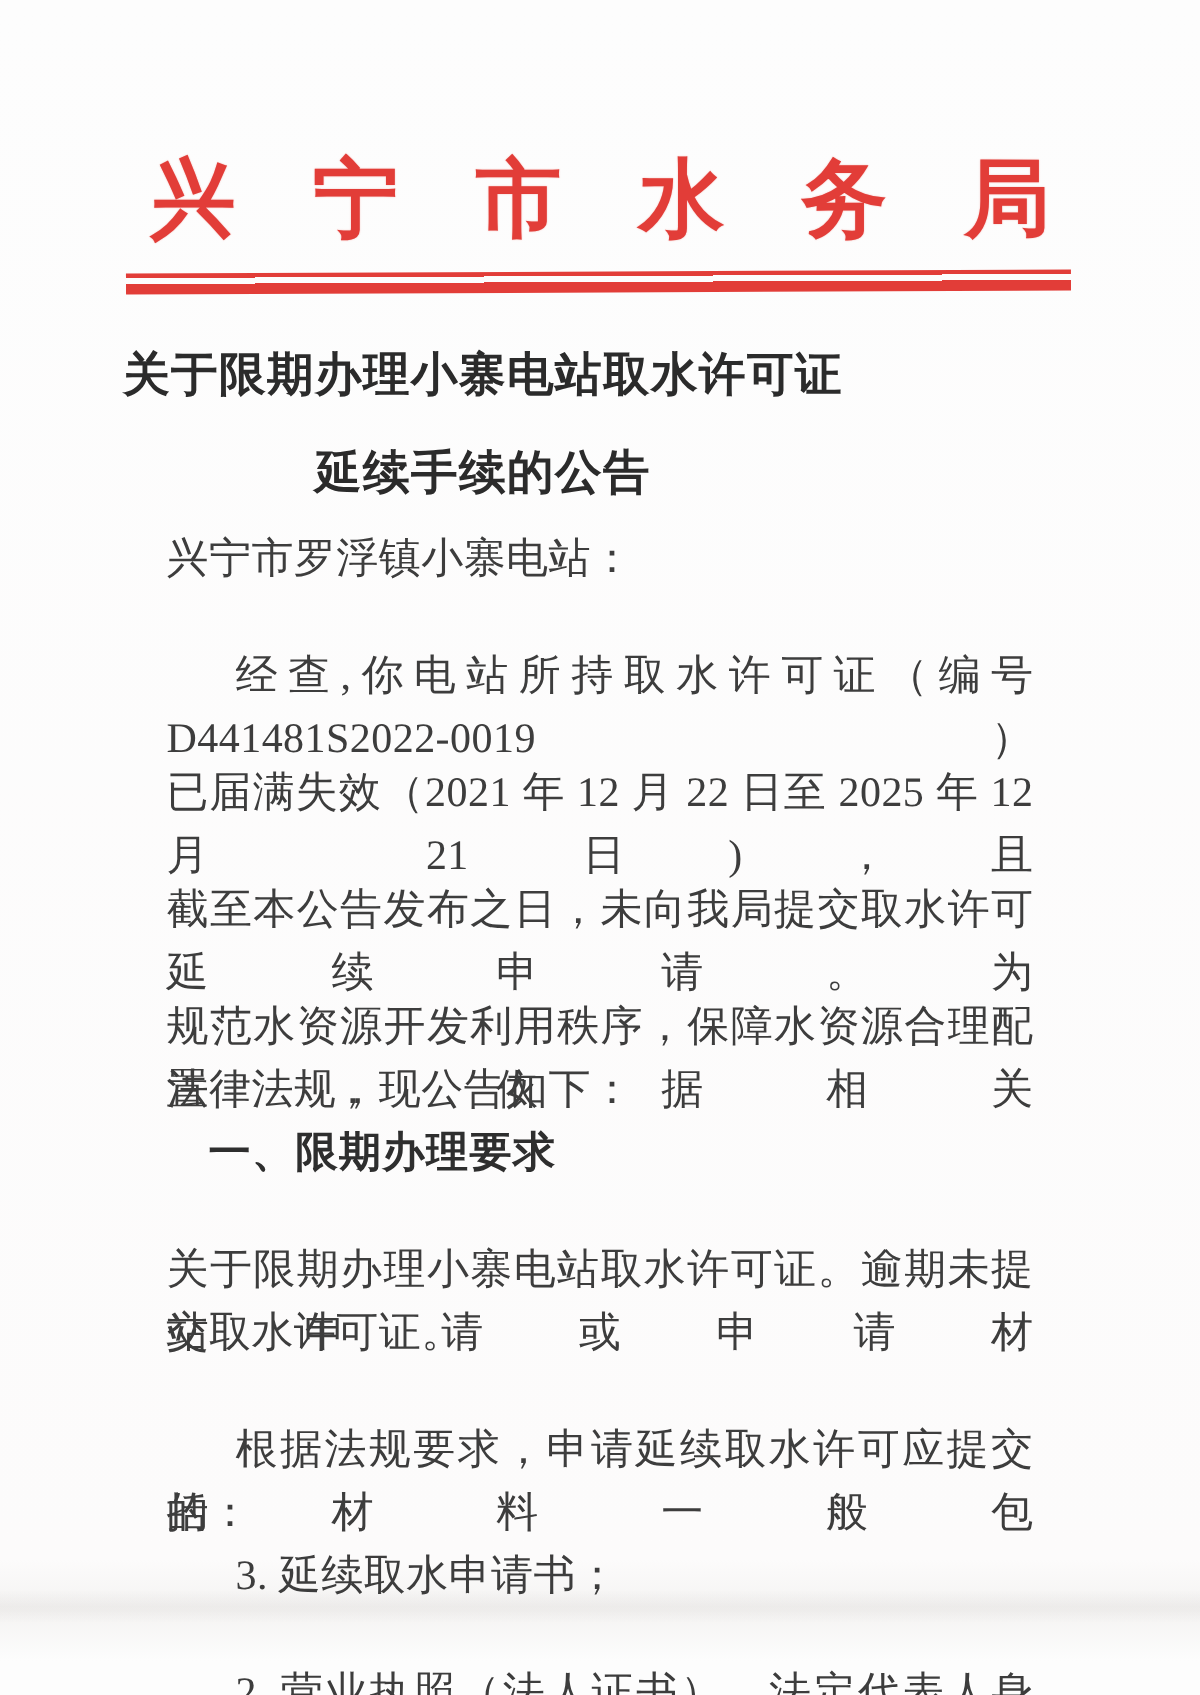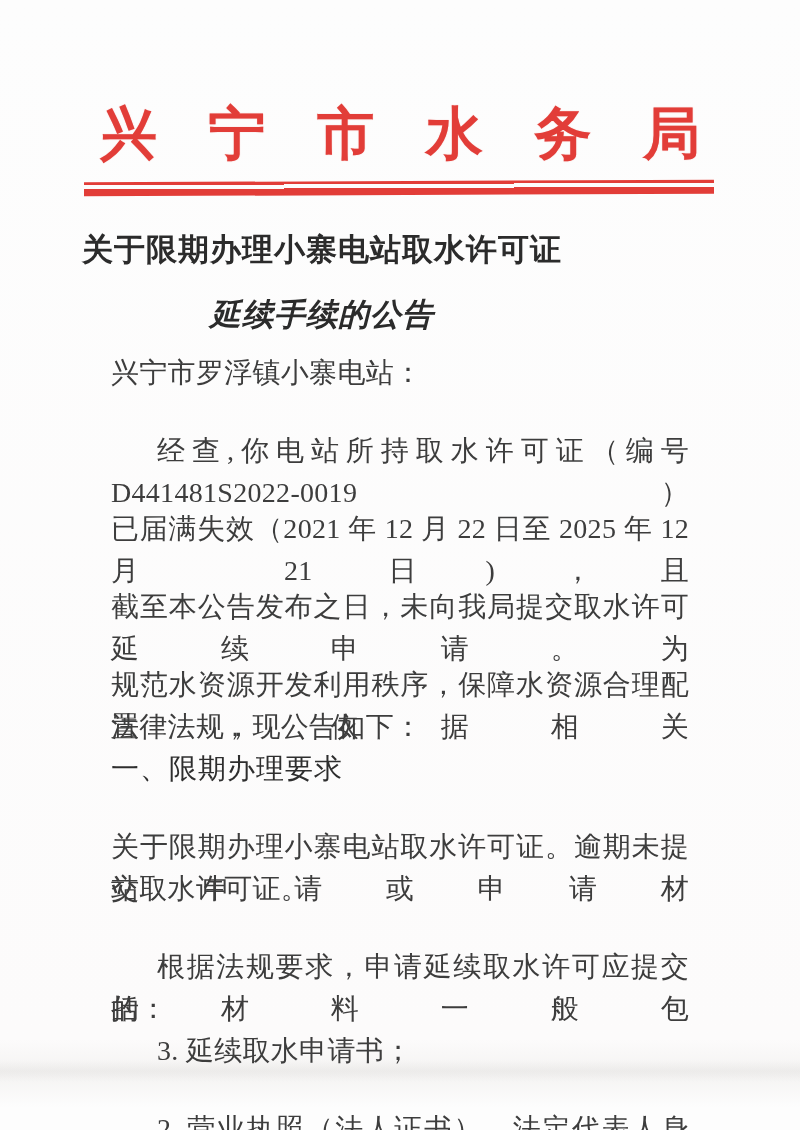--- a/index.html
+++ b/index.html
@@ -29,30 +29,30 @@
       rgba(0,0,0,0) 3px,rgba(0,0,0,0) 7px,
       #e23d38 7px,#e23d38 14px);
     transform:rotate(-0.25deg);
   }
   
   .doc-title{
     position:absolute;left:0;width:644px;text-align:center;
     color:#2b2b2b;font-size:31px;font-weight:bold;letter-spacing:1px;
   }
   .doc-title.l1{top:229px;}
-  .doc-title.l2{top:294px;font-style:italic;}
+  .doc-title.l2{top:294px;}
   
   .body-block{
     position:absolute;top:352px;left:111px;width:578px;
     color:#3d3d3d;font-size:28px;letter-spacing:.3px;
   }
   .line{height:42px;line-height:42px;white-space:nowrap;}
   .jl{ text-align:justify;text-align-last:justify;white-space:normal;margin-top:36px;}
   .ind{text-indent:46px;}
-  .bold{font-weight:normal;color:#2e2e2e;letter-spacing:1px;}
+  .bold{font-weight:bold;color:#2e2e2e;letter-spacing:1px;margin-left:28px;}
   .scan-shadow{
     position:absolute;left:0;bottom:48px;width:100%;height:22px;
     background:linear-gradient(180deg,rgba(0,0,0,0) 0%,rgba(90,85,80,.05) 50%,rgba(0,0,0,0) 100%);
   }
 </style>
 </head>
 <body>
 
 <div class="page">
 

